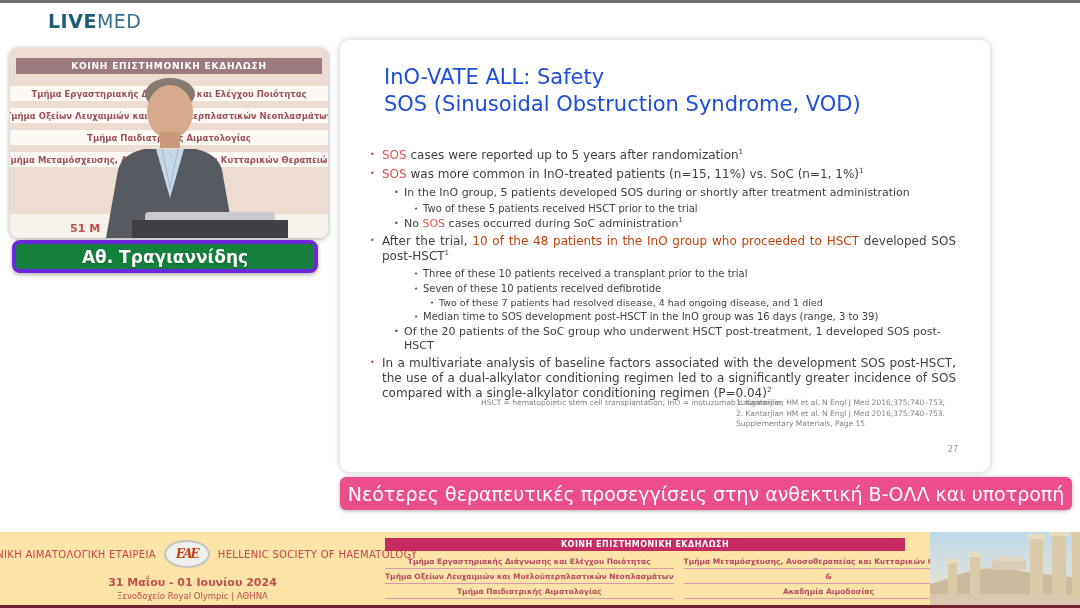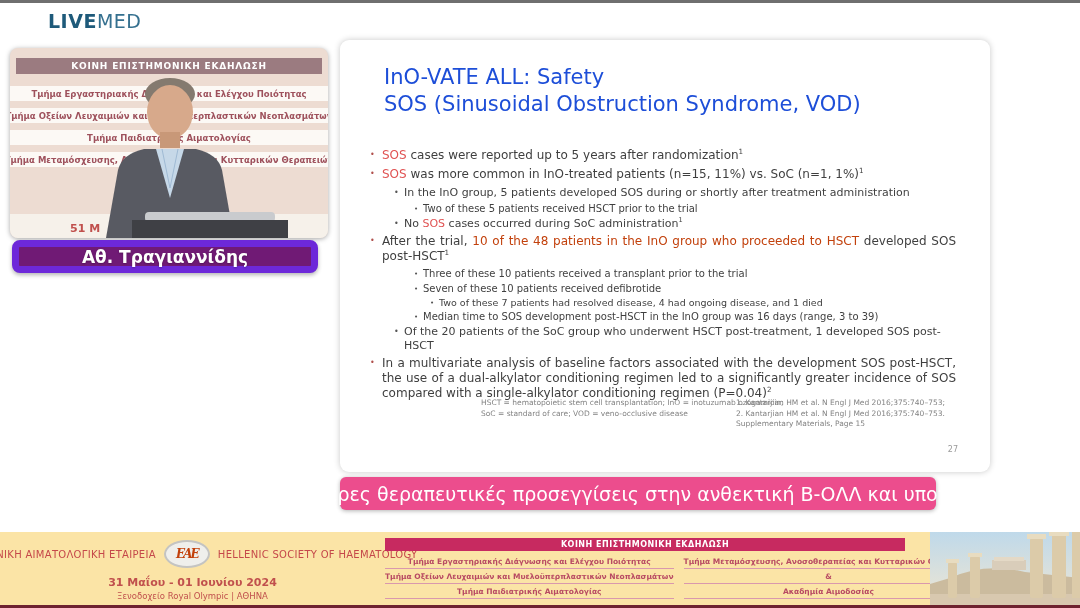--- a/index.html
+++ b/index.html
@@ -22,22 +22,22 @@
            align-items:center;justify-content:center;white-space:nowrap;}
   .strip{position:absolute;left:0;right:0;height:15px;background:#fcf9f5;color:#9e515c;
          font-weight:bold;font-size:8.5px;display:flex;align-items:center;justify-content:center;
          white-space:nowrap;overflow:hidden;}
   .strip.s1{top:38px;} .strip.s2{top:60px;} .strip.s3{top:82px;} .strip.s4{top:104px;}
   .vbottom{position:absolute;left:0;right:0;top:166px;height:24px;background:#f6f1ea;}
   .vdate{position:absolute;left:60px;top:174px;color:#c0504d;font-size:11px;font-weight:bold;}
   .person-svg{position:absolute;left:0;top:0;width:318px;height:190px;}
 
   
-  .namebar{position:absolute;left:12px;top:240px;width:306px;height:33px;background:#701a75;
-           border:7px solid #6d28d9;border-radius:8px;box-shadow:0 2px 4px rgba(0,0,0,.3);
+  .namebar{position:absolute;left:12px;top:240px;width:306px;height:33px;background:#15803d;
+           border:4px solid #6d28d9;border-radius:8px;box-shadow:0 2px 4px rgba(0,0,0,.3);
            color:#fff;font-size:17px;font-weight:bold;display:flex;align-items:center;
            justify-content:center;text-shadow:0 1px 2px rgba(0,0,0,.25);}
 
   
   .slide{position:absolute;left:340px;top:40px;width:650px;height:432px;background:#fff;
          border-radius:9px;box-shadow:0 0 6px rgba(0,0,0,.22);}
   .slide-title{position:absolute;left:44px;top:24px;color:#1d4ed8;font-size:21px;line-height:1.3;}
   .bullets{position:absolute;left:30px;top:108px;width:586px;}
   .bullet{display:flex;align-items:flex-start;color:#3f3f3f;}
   .bullet .marker{flex:none;font-size:8px;padding-top:2px;}
@@ -52,21 +52,21 @@
   .lv4 .marker{width:9px;color:#555;font-size:7px;}
   .just .btext{text-align:justify;}
   .c-red{color:#e05252;} .c-blue{color:#c2410c;}
   sup{font-size:.6em;line-height:0;}
   .fnote{position:absolute;font-size:7.5px;color:#828282;line-height:1.4;}
   .fnote.abbr{left:141px;top:358px;}
   .fnote.refs{left:396px;top:358px;}
   .pagenum{position:absolute;right:32px;bottom:18px;font-size:8px;color:#9a9a9a;}
 
   
-  .session{position:absolute;left:340px;top:477px;width:596px;height:33px;background:#ec4d8d;
+  .session{position:absolute;left:340px;top:477px;width:732px;height:33px;background:#ec4d8d;
            border-radius:6px;box-shadow:0 1px 4px rgba(0,0,0,.3);color:#fff;font-size:19px;
            display:flex;align-items:center;justify-content:center;white-space:nowrap;}
 
   
   .footer{position:absolute;left:0;top:532px;width:1080px;height:73px;background:#fbe4a6;}
   .f-left{position:absolute;left:0;top:0;width:385px;height:73px;}
   .f-orgrow{position:absolute;left:0;top:8px;width:100%;display:flex;align-items:center;
             justify-content:center;gap:8px;}
   .f-org{color:#c5484a;font-size:10px;letter-spacing:.3px;white-space:nowrap;}
   .eae{width:46px;height:28px;border:2px solid #c4c4c2;border-radius:50%;background:#efefec;
@@ -170,21 +170,20 @@
           <span class="marker">•</span>
           <div class="btext"><span>Of the 20 patients of the SoC group who underwent HSCT post-treatment, 1 developed SOS post-HSCT</span></div>
         </div>
         <div class="bullet lv1 just">
           <span class="marker">•</span>
           <div class="btext"><span>In a multivariate analysis of baseline factors associated with the development SOS post-HSCT, the use of a dual-alkylator conditioning regimen led to a significantly greater incidence of SOS compared with a single-alkylator conditioning regimen (P=0.04)</span><sup>2</sup></div>
         </div>
       </div>
     <div class="fnote abbr">
       <div>HSCT = hematopoietic stem cell transplantation; InO = inotuzumab ozogamicin;</div>
-      <div>SoC = standard of care;  VOD = veno-occlusive disease</div>
     </div>
     <div class="fnote refs">
       <div>1. Kantarjian HM et al. N Engl J Med 2016;375:740–753;</div>
       <div>2. Kantarjian HM et al. N Engl J Med 2016;375:740–753. Supplementary Materials, Page 15</div>
     </div>
     <div class="pagenum">27</div>
   </div>
 
   <div class="session">
     <span>Νεότερες θεραπευτικές προσεγγίσεις στην ανθεκτική Β-ΟΛΛ και υποτροπή</span>

